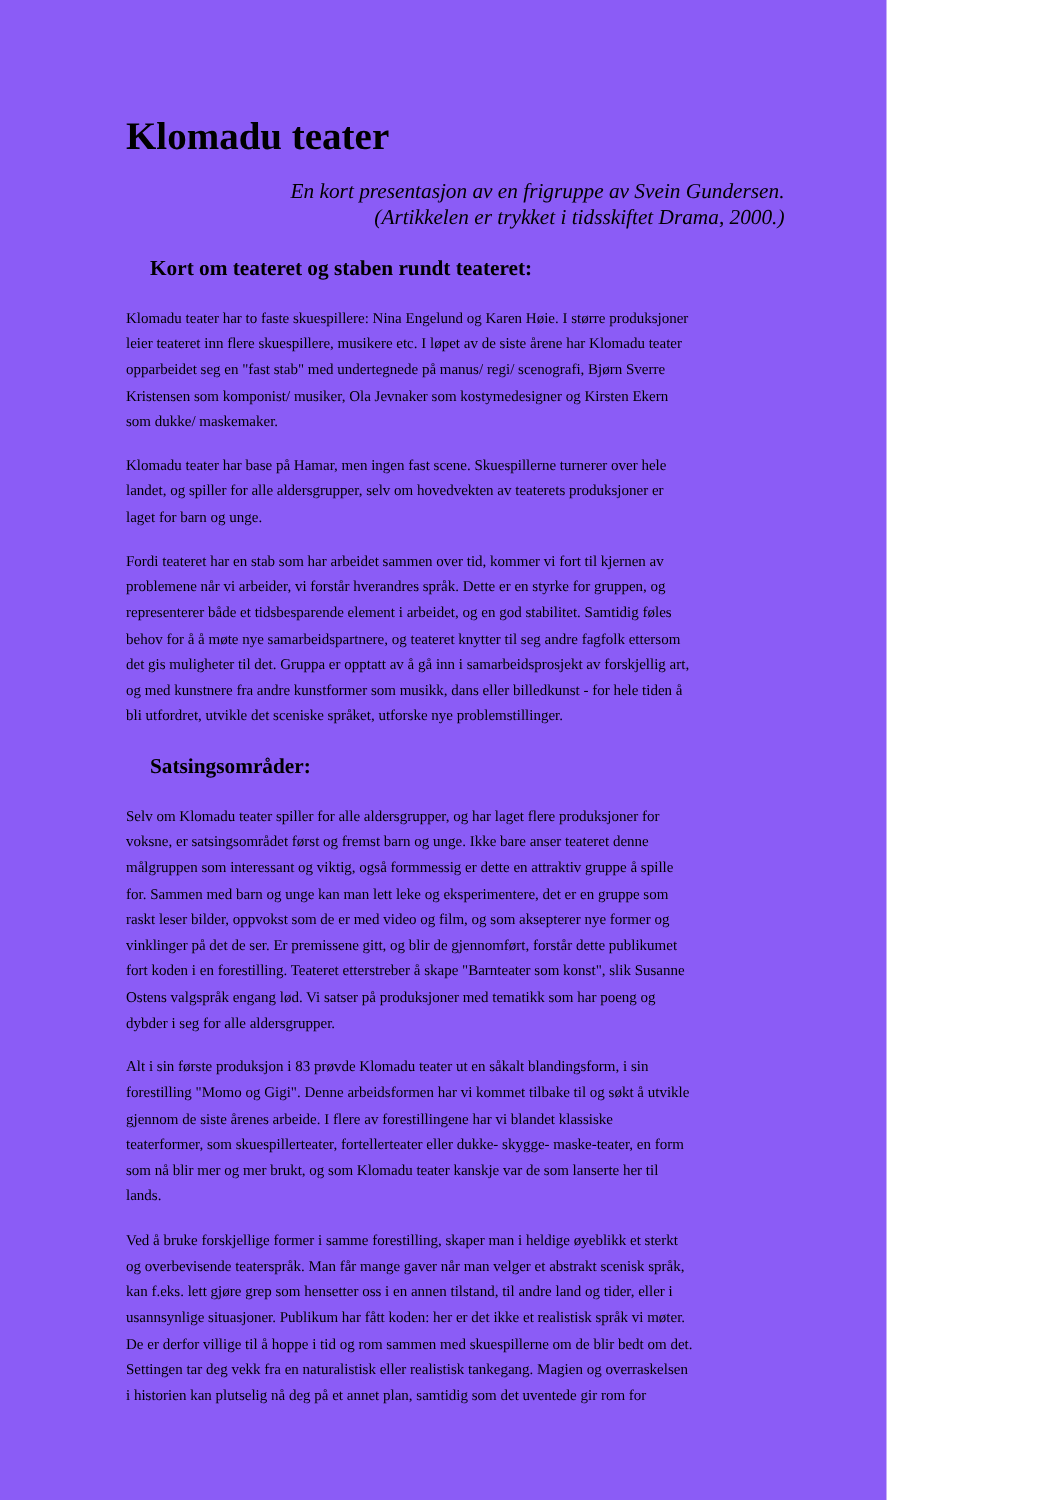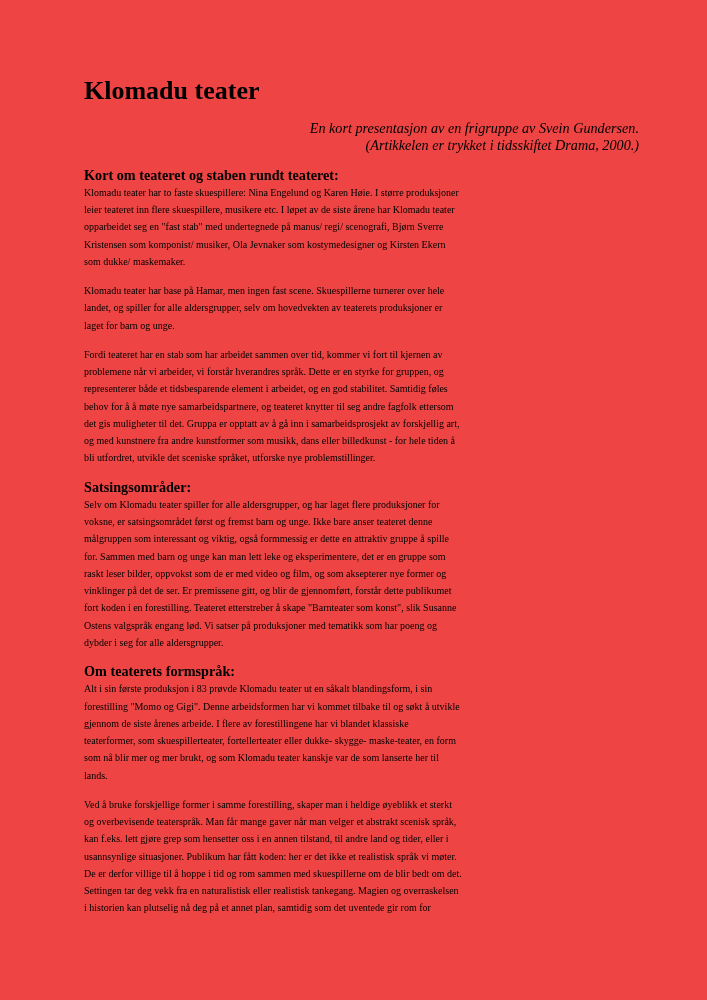--- a/index.html
+++ b/index.html
@@ -2,25 +2,25 @@
 <html><head>
 <meta charset="utf-8">
 <style>
   html, body {
     margin: 0;
     padding: 0;
     background: #ffffff;
   }
   .doc-page {
     position: relative;
-    width: 707px;
+    width: 591px;
     height: 1000px;
     box-sizing: border-box;
     padding: 76px 68px 0 84px;
-    background: #ef4444;
+    background: #8b5cf6;
     color: #000000;
     font-family: "Liberation Serif", "DejaVu Serif", serif;
     overflow: hidden;
   }
   .doc-title {
     margin: 0 0 14px 0;
     font-size: 26px;
     line-height: 30px;
     font-weight: bold;
     white-space: pre-line;
@@ -30,21 +30,21 @@
     font-style: italic;
     font-size: 14.2px;
     line-height: 17.25px;
     white-space: pre-line;
     text-align: right;
   }
   .doc-section {
     margin-top: 12px;
   }
   .section-heading {
-    margin: 0;
+    margin: 16px;
     font-weight: bold;
     font-size: 14.2px;
     line-height: 17.25px;
     white-space: pre-line;
   }
   .doc-para {
     margin: 0;
     font-size: 10px;
     line-height: 17.25px;
     white-space: pre-line;
@@ -89,21 +89,20 @@
 målgruppen som interessant og viktig, også formmessig er dette en attraktiv gruppe å spille
 for. Sammen med barn og unge kan man lett leke og eksperimentere, det er en gruppe som
 raskt leser bilder, oppvokst som de er med video og film, og som aksepterer nye former og
 vinklinger på det de ser. Er premissene gitt, og blir de gjennomført, forstår dette publikumet
 fort koden i en forestilling. Teateret etterstreber å skape "Barnteater som konst", slik Susanne
 Ostens valgspråk engang lød. Vi satser på produksjoner med tematikk som har poeng og
 dybder i seg for alle aldersgrupper.</p>
   </div>
 
   <div class="doc-section">
-    <p class="section-heading">Om teaterets formspråk:</p>
     <p class="doc-para">Alt i sin første produksjon i 83 prøvde Klomadu teater ut en såkalt blandingsform, i sin
 forestilling "Momo og Gigi". Denne arbeidsformen har vi kommet tilbake til og søkt å utvikle
 gjennom de siste årenes arbeide. I flere av forestillingene har vi blandet klassiske
 teaterformer, som skuespillerteater, fortellerteater eller dukke- skygge- maske-teater, en form
 som nå blir mer og mer brukt, og som Klomadu teater kanskje var de som lanserte her til
 lands.</p>
     <p class="doc-para">Ved å bruke forskjellige former i samme forestilling, skaper man i heldige øyeblikk et sterkt
 og overbevisende teaterspråk. Man får mange gaver når man velger et abstrakt scenisk språk,
 kan f.eks. lett gjøre grep som hensetter oss i en annen tilstand, til andre land og tider, eller i
 usannsynlige situasjoner. Publikum har fått koden: her er det ikke et realistisk språk vi møter.

